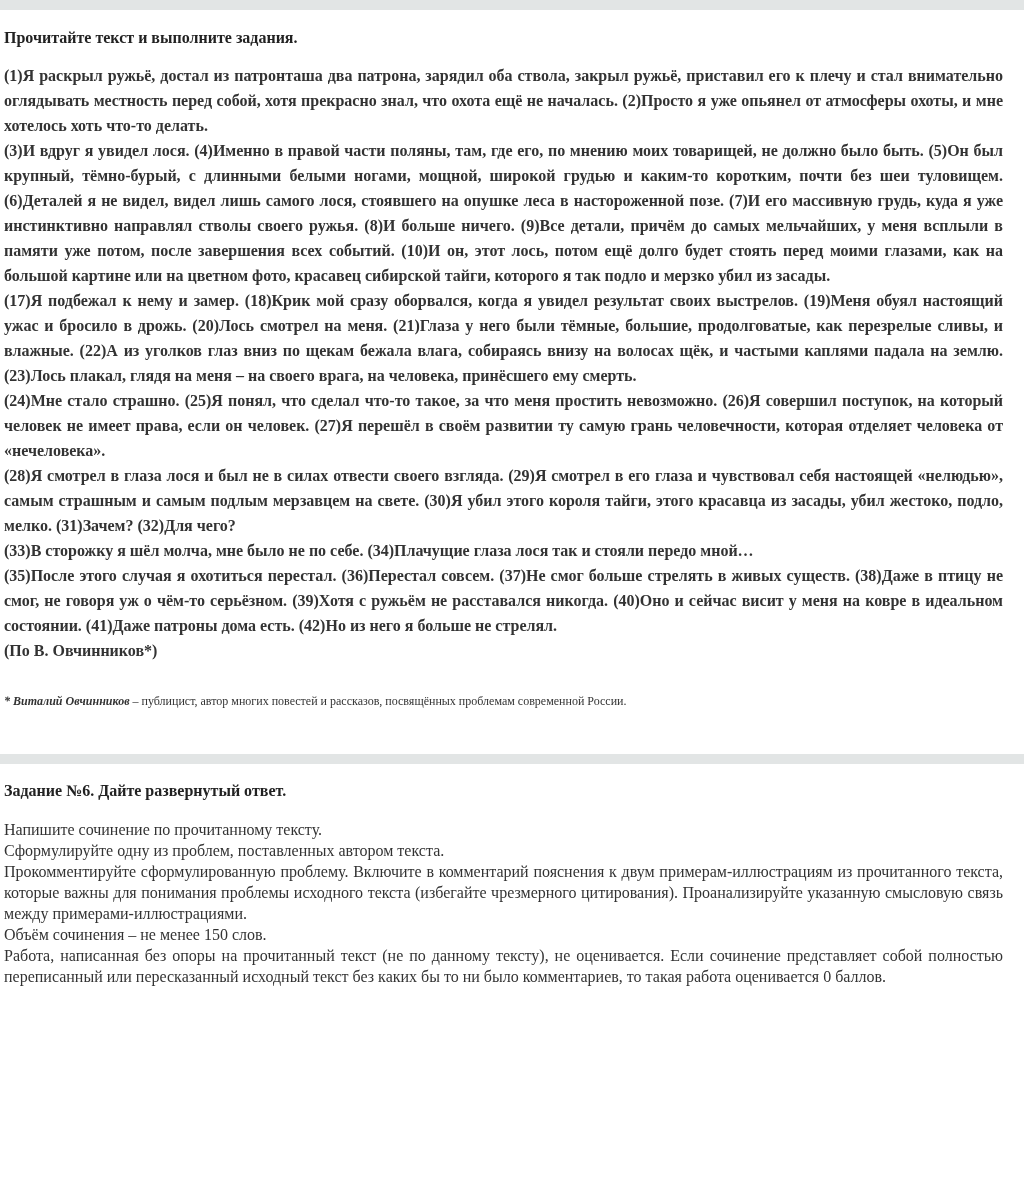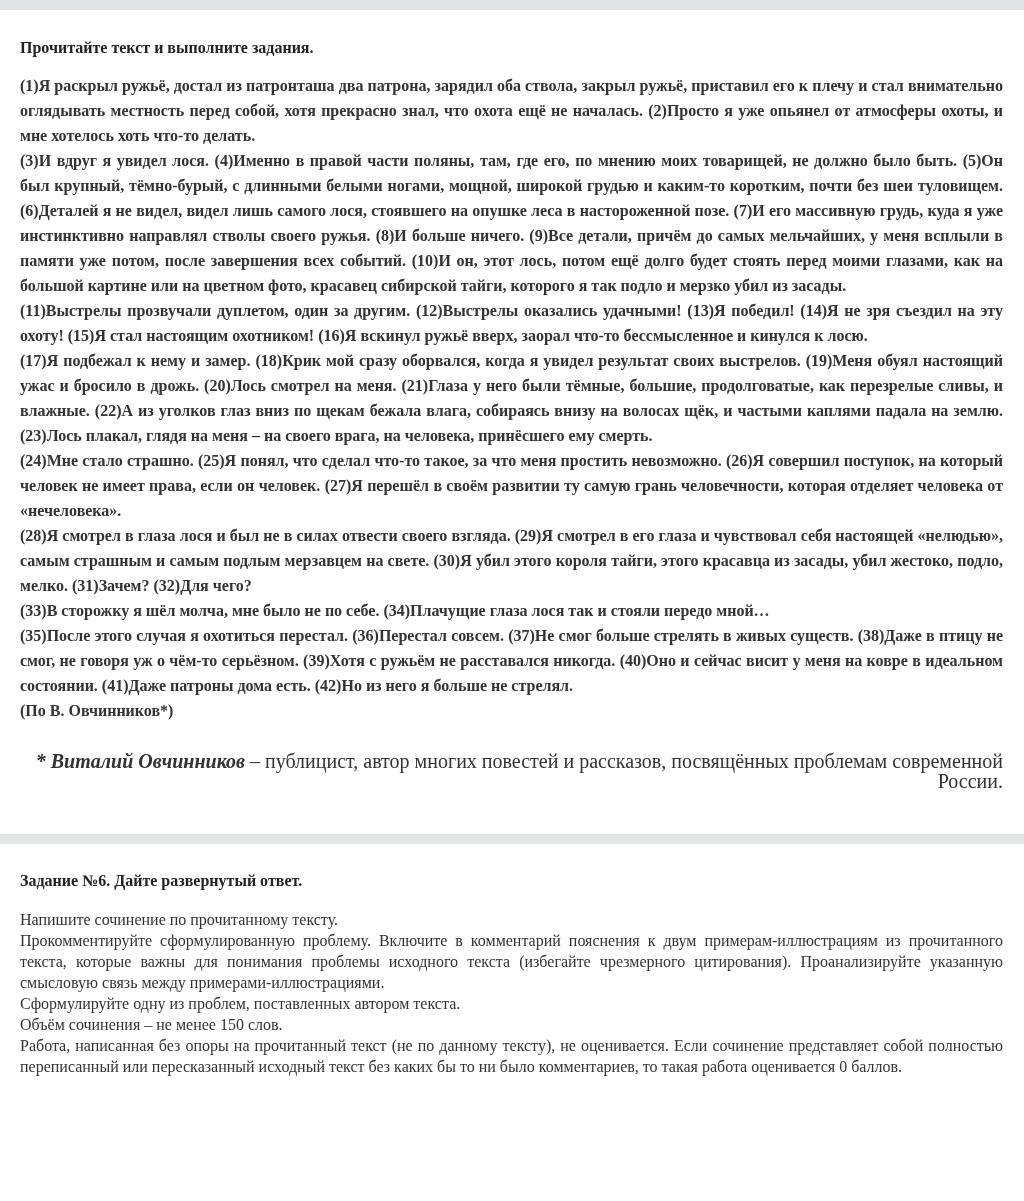--- a/index.html
+++ b/index.html
@@ -1,52 +1,51 @@
 <!DOCTYPE html>
 <html><head>
 <meta charset="utf-8">
 <style>
   html, body { margin: 0; padding: 0; background: #ffffff; }
   body { width: 1024px; height: 1201px; overflow: hidden; font-family: "Liberation Serif", serif; color: #333333; }
   .sep { height: 10px; background: #e2e5e5; width: 100%; }
-  .block { padding: 0 21px 0 20px; margin-top: 10px; }
+  .block { padding: 0 21px 0 4px; }
   .title { font-weight: bold; font-size: 16px; line-height: 20px; color: #222222; margin: 0; }
   .text { font-size: 16px; line-height: 25px; text-align: justify; margin: 0; }
   .text p { margin: 0; }
-  .footnote { font-size: 20px; line-height: 20px; margin: 0; text-align: right; }
+  .footnote { font-size: 12px; line-height: 20px; margin: 0; }
   .footnote b { font-style: italic; }
   .task p { margin: 0; font-size: 16px; line-height: 21px; text-align: justify; }
 </style>
 </head>
 <body>
 
 <div class="sep"></div>
 
 <div class="block" style="padding-top:18px;">
   <h2 class="title">Прочитайте текст и выполните задания.</h2>
   <div class="text" style="margin-top:15px;font-weight:bold;">
     <p>(1)Я раскрыл ружьё, достал из патронташа два патрона, зарядил оба ствола, закрыл ружьё, приставил его к плечу и стал внимательно оглядывать местность перед собой, хотя прекрасно знал, что охота ещё не началась. (2)Просто я уже опьянел от атмосферы охоты, и мне хотелось хоть что-то делать.</p>
     <p>(3)И вдруг я увидел лося. (4)Именно в правой части поляны, там, где его, по мнению моих товарищей, не должно было быть. (5)Он был крупный, тёмно-бурый, с длинными белыми ногами, мощной, широкой грудью и каким-то коротким, почти без шеи туловищем. (6)Деталей я не видел, видел лишь самого лося, стоявшего на опушке леса в настороженной позе. (7)И его массивную грудь, куда я уже инстинктивно направлял стволы своего ружья. (8)И больше ничего. (9)Все детали, причём до самых мельчайших, у меня всплыли в памяти уже потом, после завершения всех событий. (10)И он, этот лось, потом ещё долго будет стоять перед моими глазами, как на большой картине или на цветном фото, красавец сибирской тайги, которого я так подло и мерзко убил из засады.</p>
-    <p>(11)Выстрелы прозвучали дуплетом, один за другим. (12)Выстрелы оказались удачными! (13)Я победил! (14)Я не зря съездил на эту охоту! (15)Я стал настоящим охотником! (16)Я вскинул ружьё вверх, заорал что-то бессмысленное и кинулся к лосю.</p>
     <p>(17)Я подбежал к нему и замер. (18)Крик мой сразу оборвался, когда я увидел результат своих выстрелов. (19)Меня обуял настоящий ужас и бросило в дрожь. (20)Лось смотрел на меня. (21)Глаза у него были тёмные, большие, продолговатые, как перезрелые сливы, и влажные. (22)А из уголков глаз вниз по щекам бежала влага, собираясь внизу на волосах щёк, и частыми каплями падала на землю. (23)Лось плакал, глядя на меня – на своего врага, на человека, принёсшего ему смерть.</p>
     <p>(24)Мне стало страшно. (25)Я понял, что сделал что-то такое, за что меня простить невозможно. (26)Я совершил поступок, на который человек не имеет права, если он человек. (27)Я перешёл в своём развитии ту самую грань человечности, которая отделяет человека от «нечеловека».</p>
     <p>(28)Я смотрел в глаза лося и был не в силах отвести своего взгляда. (29)Я смотрел в его глаза и чувствовал себя настоящей «нелюдью», самым страшным и самым подлым мерзавцем на свете. (30)Я убил этого короля тайги, этого красавца из засады, убил жестоко, подло, мелко. (31)Зачем? (32)Для чего?</p>
     <p>(33)В сторожку я шёл молча, мне было не по себе. (34)Плачущие глаза лося так и стояли передо мной…</p>
     <p>(35)После этого случая я охотиться перестал. (36)Перестал совсем. (37)Не смог больше стрелять в живых существ. (38)Даже в птицу не смог, не говоря уж о чём-то серьёзном. (39)Хотя с ружьём не расставался никогда. (40)Оно и сейчас висит у меня на ковре в идеальном состоянии. (41)Даже патроны дома есть. (42)Но из него я больше не стрелял.</p>
     <p>(По В. Овчинников*)</p>
   </div>
   <p class="footnote" style="margin-top:28px;">
     <b><span>* </span><span>Виталий Овчинников</span></b><span> – публицист, автор многих повестей и рассказов, посвящённых проблемам современной России.</span>
   </p>
 </div>
 
 <div class="sep" style="margin-top:43px;"></div>
 
 <div class="block task" style="padding-top:17px;">
   <h2 class="title">Задание №6. Дайте развернутый ответ.</h2>
   <div style="margin-top:18px;">
     <p>Напишите сочинение по прочитанному тексту.</p>
+    <p>Сформулируйте одну из проблем, поставленных автором текста.</p>
     <p>Прокомментируйте сформулированную проблему. Включите в комментарий пояснения к двум примерам-иллюстрациям из прочитанного текста, которые важны для понимания проблемы исходного текста (избегайте чрезмерного цитирования). Проанализируйте указанную смысловую связь между примерами-иллюстрациями.</p>
-    <p>Сформулируйте одну из проблем, поставленных автором текста.</p>
     <p>Объём сочинения – не менее 150 слов.</p>
     <p>Работа, написанная без опоры на прочитанный текст (не по данному тексту), не оценивается. Если сочинение представляет собой полностью переписанный или пересказанный исходный текст без каких бы то ни было комментариев, то такая работа оценивается 0 баллов.</p>
   </div>
 </div>
 
 </body></html>

